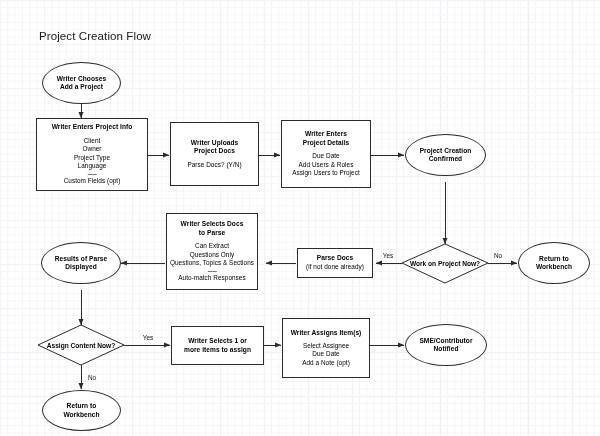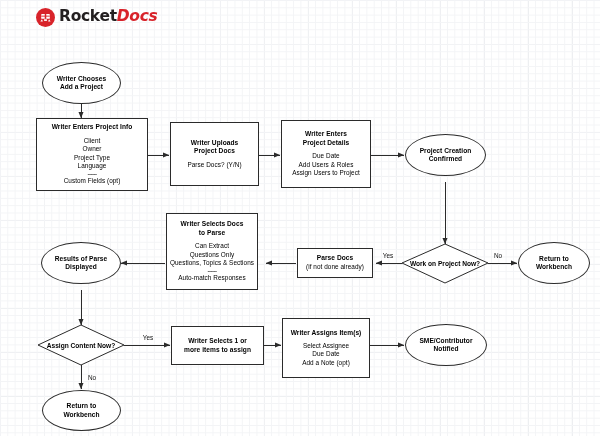--- a/index.html
+++ b/index.html
@@ -82,34 +82,22 @@
     font-size:6.4px;color:#111;
     white-space:nowrap;
     transform:translate(-50%,-50%);
   }
 </style>
 </head>
 <body>
 
 <div id="canvas">
 
-  <div id="logo">
-    <span class="badge">
-      <svg width="13" height="13" viewBox="0 0 24 24" aria-hidden="true">
-        <rect x="4" y="5.5" width="16" height="9" rx="1.6" fill="#ffffff"></rect>
-        <rect x="10.6" y="5.5" width="2.8" height="9" fill="#d8232a"></rect>
-        <rect x="4" y="8.6" width="16" height="1.7" fill="#d8232a"></rect>
-        <path d="M5.4 15.2 L2.6 19.4 L7.2 19.4 Z" fill="#ffffff"></path>
-        <path d="M18.6 15.2 L21.4 19.4 L16.8 19.4 Z" fill="#ffffff"></path>
-        <rect x="9.4" y="15.2" width="5.2" height="3.1" fill="#ffffff"></rect>
-      </svg>
-    </span>
-    <span class="wordmark"><span class="wm-a">Rocket</span><span class="wm-b">Docs</span></span>
-  </div>
-
+
+  <div id="page-title">Project Creation Flow</div>
 
   <svg id="wires" viewBox="0 0 600 436">
     <defs>
       <marker id="ah" markerWidth="7" markerHeight="7" refX="6.2" refY="3" orient="auto" markerUnits="userSpaceOnUse">
         <path d="M0,0.4 L6.4,3 L0,5.6 Z" fill="#2b2b2b"></path>
       </marker>
     </defs>
     <g stroke="#2b2b2b" stroke-width="1" fill="none" marker-end="url(#ah)" shape-rendering="crispEdges">
 
       <path d="M81,104 L81,118"></path>

